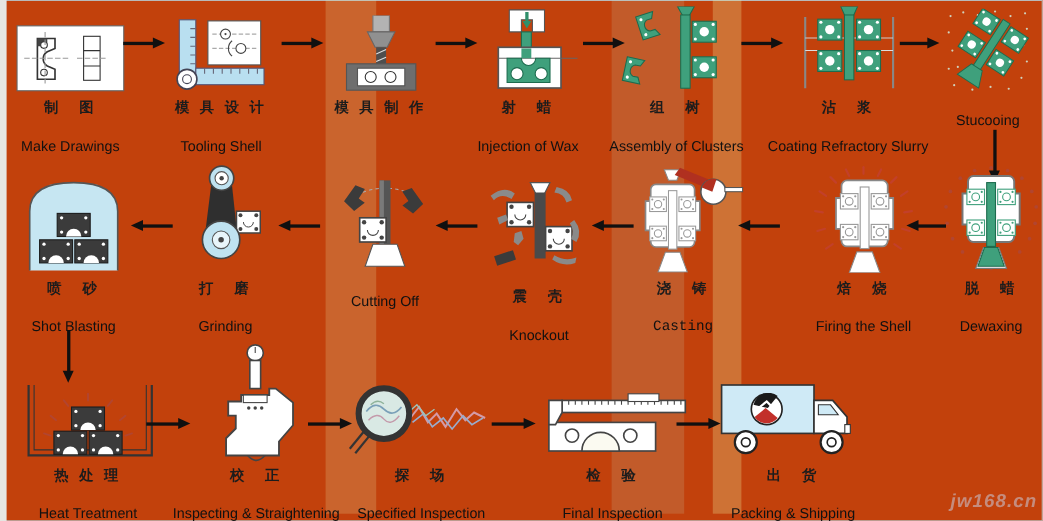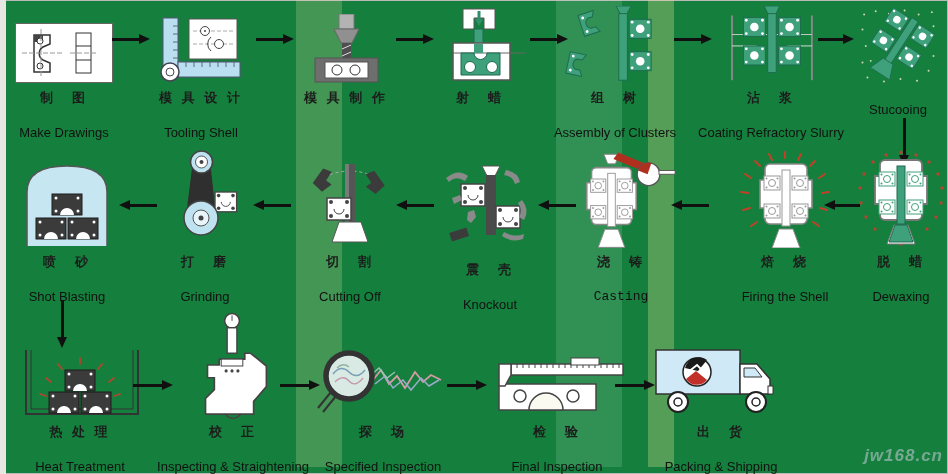--- a/index.html
+++ b/index.html
@@ -1,18 +1,18 @@
 <!DOCTYPE html>
 <html><head>
 <meta charset="utf-8">
 <style>
   html,body{margin:0;padding:0;background:#fff;}
   #frame{
     position:relative;width:948px;height:474px;overflow:hidden;
-    background:#15803d;
+    background:#c2410c;
     box-shadow:inset 0 0 0 1px #b9b9b9;
     font-family:"Liberation Sans","DejaVu Sans",sans-serif;
   }
   .edge-left{position:absolute;left:0;top:0;bottom:0;width:6px;background:#e6e6e2;}
   .tint{position:absolute;top:0;bottom:7px;pointer-events:none;}
   .tint1{left:296px;width:46px;background:rgba(232,226,166,0.22);}
   .tint2{left:648px;width:26px;background:rgba(235,228,150,0.30);}
   .tint3{left:556px;width:66px;background:rgba(198,228,198,0.16);}
 
   .step{position:absolute;text-align:center;}
@@ -179,20 +179,21 @@
       <rect x="42" y="21" width="9" height="15" fill="#3fa07c" stroke="#1d6b4e"></rect>
       <rect x="21" y="35" width="57" height="37" fill="#fff" stroke="#555" stroke-width="1.5"></rect>
       <line x1="21" y1="45" x2="93" y2="45" stroke="#666"></line>
       <rect x="42" y="36" width="9" height="9" fill="#3fa07c"></rect>
       <path d="M29,45 h13 a6.5,6.5 0 0 0 13,0 h13 v22 h-39 z" fill="#3fa07c" stroke="#1d6b4e"></path>
       <circle cx="38" cy="59" r="5.5" fill="#fff" stroke="#1d6b4e"></circle>
           <circle cx="60" cy="59" r="5.5" fill="#fff" stroke="#1d6b4e"></circle>
     </svg>
       </div>
     <div class="zh">射　蜡</div>
+    <div class="en">Injection of Wax</div>
   </div>
 
   <div class="step r1" style="left:546px;top:6px;width:138px;">
     <div class="icon-box">
         <svg width="102" height="78" viewBox="0 0 102 82">
       <g transform="translate(12,10) rotate(-18)">
         <path d="M0,0 h17 l-3,6 h-5 a6,6 0 0 0 0,11 h5 l3,6 h-17 z" fill="#3fa07c" stroke="#1d6b4e"></path>
         <circle cx="4" cy="4" r="1.5" fill="#fff"></circle>
             <circle cx="4" cy="19" r="1.5" fill="#fff"></circle>
       </g>
@@ -353,21 +354,20 @@
       <g transform="translate(8,18) rotate(-28)">
             <path d="M0,8 l16,-8 6,7 -9,5 3,6 -12,2 z" fill="#3b3b3b"></path>
           </g>
       <g transform="translate(68,10) rotate(28)">
             <path d="M22,8 l-16,-8 -6,7 9,5 -3,6 12,2 z" fill="#3b3b3b"></path>
           </g>
       <use href="#plateMid" transform="translate(26,40)"></use>
       <path d="M38,64 h22 l7,20 h-36 z" fill="#fff" stroke="#555"></path>
     </svg>
       </div>
-    <div class="zh">切　割</div>
     <div class="en">Cutting Off</div>
   </div>
 
   <div class="step r2" style="left:435px;top:156px;width:110px;">
     <div class="icon-box">
         <svg width="104" height="92" viewBox="0 0 104 92">
       <polygon points="44,2 62,2 57,12 49,12" fill="#fff" stroke="#555"></polygon>
       <rect x="48" y="11" width="10" height="60" fill="#4a4a4a"></rect>
       <use href="#plateMid" transform="translate(23,20)"></use>
       <use href="#plateMid" transform="translate(58,42)"></use>

